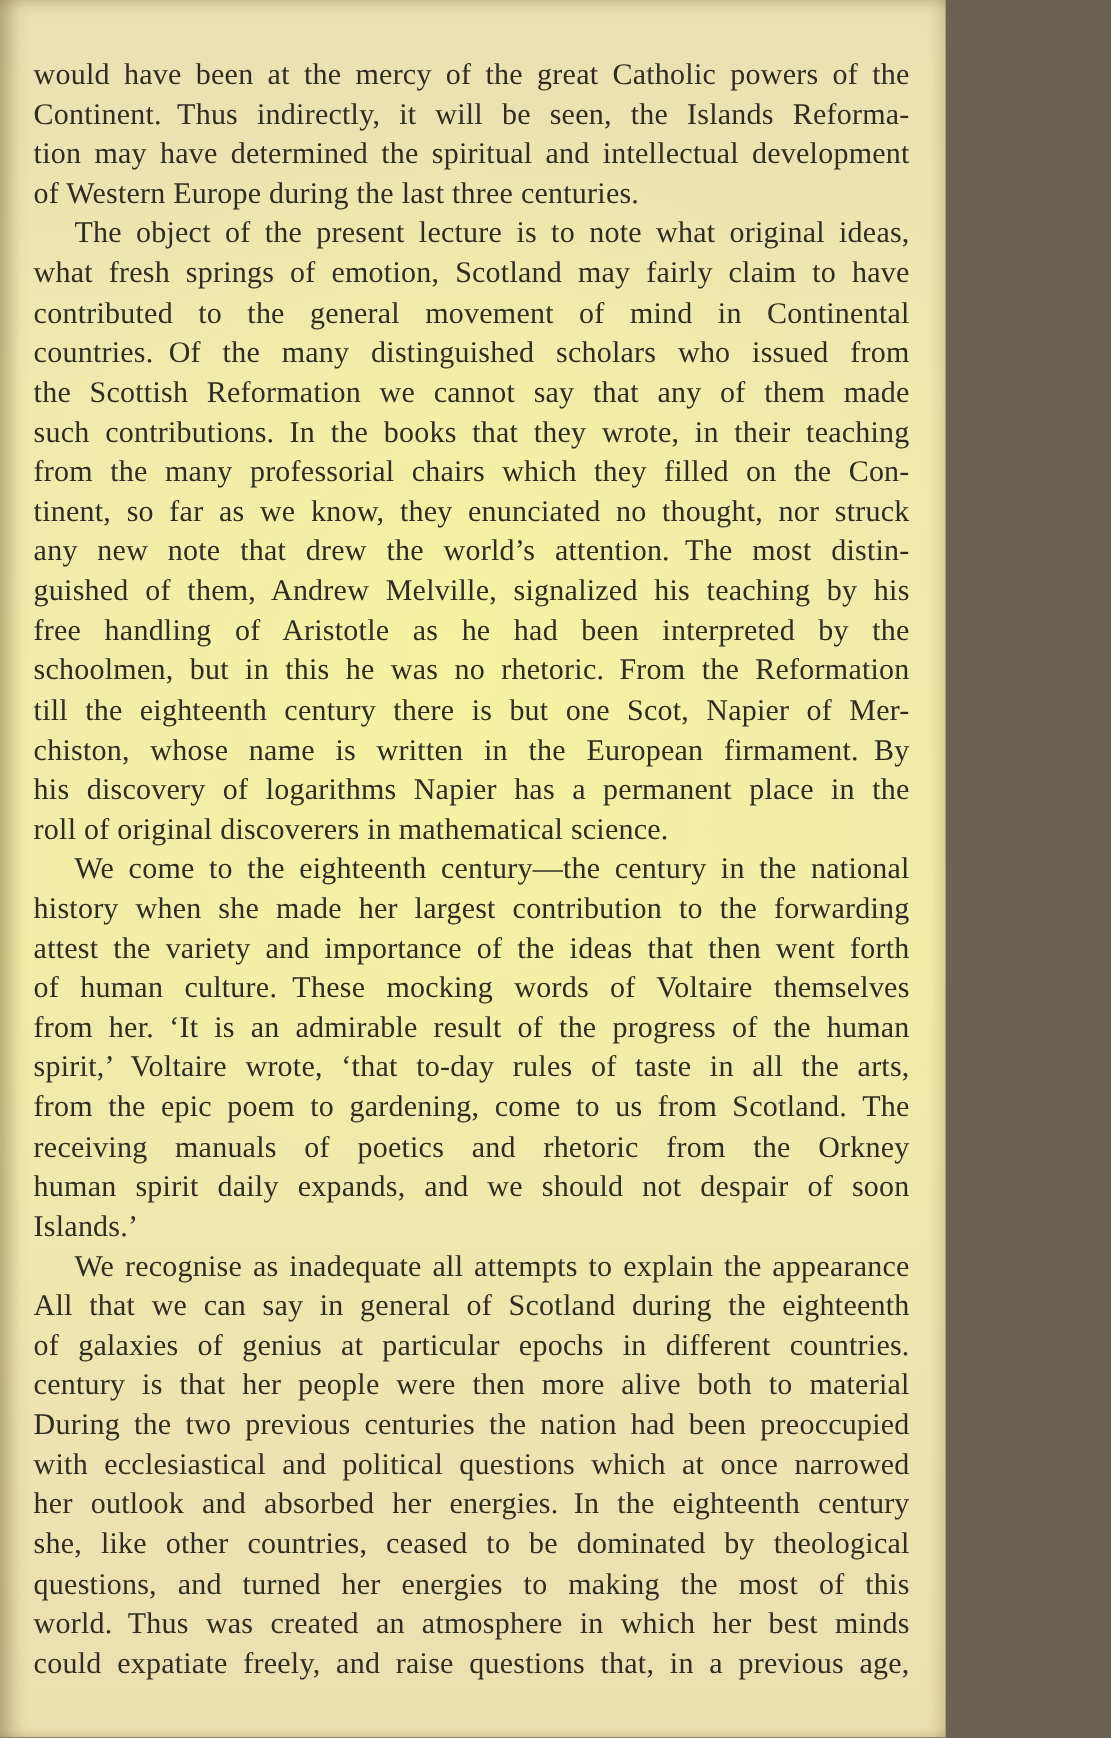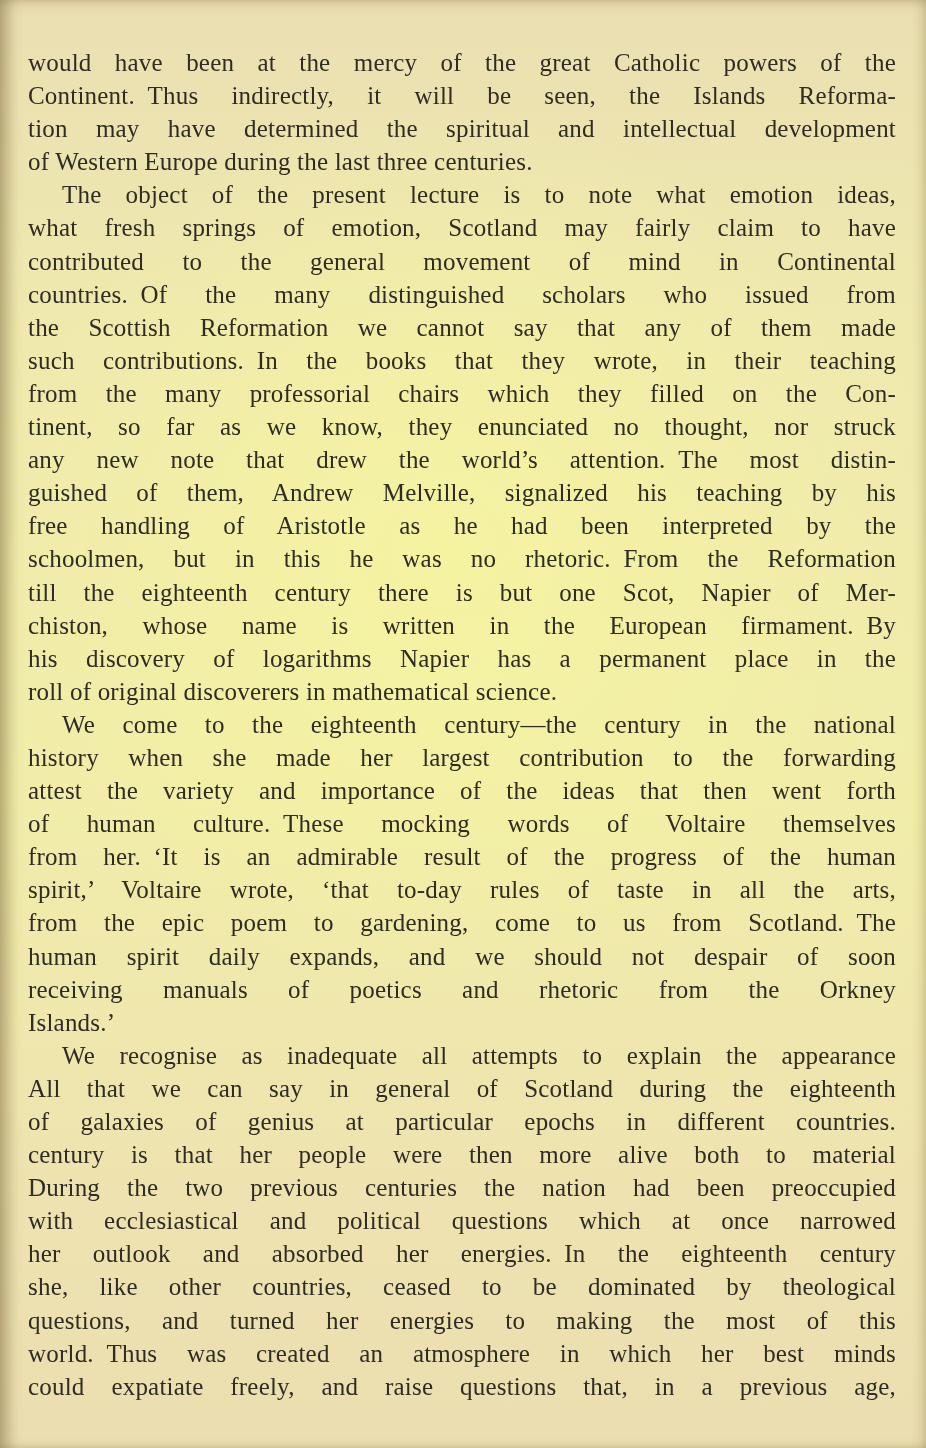--- a/index.html
+++ b/index.html
@@ -2,21 +2,21 @@
 <html><head>
 <meta charset="utf-8">
 <style>
   html, body {
     margin: 0;
     padding: 0;
     background: #6b6254;
   }
   .book-page {
     position: relative;
-    width: 926px;
+    width: 788px;
     height: 1448px;
     overflow: hidden;
     box-sizing: border-box;
     padding: 46px 30px 0 28px;
     background:
       radial-gradient(ellipse 70% 45% at 48% 38%, rgba(250, 252, 150, 0.50), rgba(250, 252, 150, 0) 70%),
       linear-gradient(180deg, #eadfb2 0%, #efe9ae 22%, #f1eda9 55%, #eee3b0 82%, #ebdeb0 100%);
     font-family: "Liberation Serif", "DejaVu Serif", serif;
   }
   
@@ -54,21 +54,21 @@
 </style>
 </head>
 <body>
 
 <div class="book-page">
   <div class="page-text">
       <div class="line justified">would have been at the mercy of the great Catholic powers of the</div>
       <div class="line justified">Continent. Thus indirectly, it will be seen, the Islands Reforma-</div>
       <div class="line justified">tion may have determined the spiritual and intellectual development</div>
       <div class="line">of Western Europe during the last three centuries.</div>
-      <div class="line justified indent">The object of the present lecture is to note what emotion ideas,</div>
+      <div class="line justified indent">The object of the present lecture is to note what original ideas,</div>
       <div class="line justified">what fresh springs of emotion, Scotland may fairly claim to have</div>
       <div class="line justified">contributed to the general movement of mind in Continental</div>
       <div class="line justified">countries. Of the many distinguished scholars who issued from</div>
       <div class="line justified">the Scottish Reformation we cannot say that any of them made</div>
       <div class="line justified">such contributions. In the books that they wrote, in their teaching</div>
       <div class="line justified">from the many professorial chairs which they filled on the Con-</div>
       <div class="line justified">tinent, so far as we know, they enunciated no thought, nor struck</div>
       <div class="line justified">any new note that drew the world’s attention. The most distin-</div>
       <div class="line justified">guished of them, Andrew Melville, signalized his teaching by his</div>
       <div class="line justified">free handling of Aristotle as he had been interpreted by the</div>
@@ -77,22 +77,22 @@
       <div class="line justified">chiston, whose name is written in the European firmament. By</div>
       <div class="line justified">his discovery of logarithms Napier has a permanent place in the</div>
       <div class="line">roll of original discoverers in mathematical science.</div>
       <div class="line justified indent">We come to the eighteenth century—the century in the national</div>
       <div class="line justified">history when she made her largest contribution to the forwarding</div>
       <div class="line justified">attest the variety and importance of the ideas that then went forth</div>
       <div class="line justified">of human culture. These mocking words of Voltaire themselves</div>
       <div class="line justified">from her. ‘It is an admirable result of the progress of the human</div>
       <div class="line justified">spirit,’ Voltaire wrote, ‘that to-day rules of taste in all the arts,</div>
       <div class="line justified">from the epic poem to gardening, come to us from Scotland. The</div>
+      <div class="line justified">receiving manuals of poetics and rhetoric from the Orkney</div>
       <div class="line justified">human spirit daily expands, and we should not despair of soon</div>
-      <div class="line justified">receiving manuals of poetics and rhetoric from the Orkney</div>
       <div class="line">Islands.’</div>
       <div class="line justified indent">We recognise as inadequate all attempts to explain the appearance</div>
       <div class="line justified">All that we can say in general of Scotland during the eighteenth</div>
       <div class="line justified">of galaxies of genius at particular epochs in different countries.</div>
       <div class="line justified">century is that her people were then more alive both to material</div>
       <div class="line justified">During the two previous centuries the nation had been preoccupied</div>
       <div class="line justified">with ecclesiastical and political questions which at once narrowed</div>
       <div class="line justified">her outlook and absorbed her energies. In the eighteenth century</div>
       <div class="line justified">she, like other countries, ceased to be dominated by theological</div>
       <div class="line justified">questions, and turned her energies to making the most of this</div>

